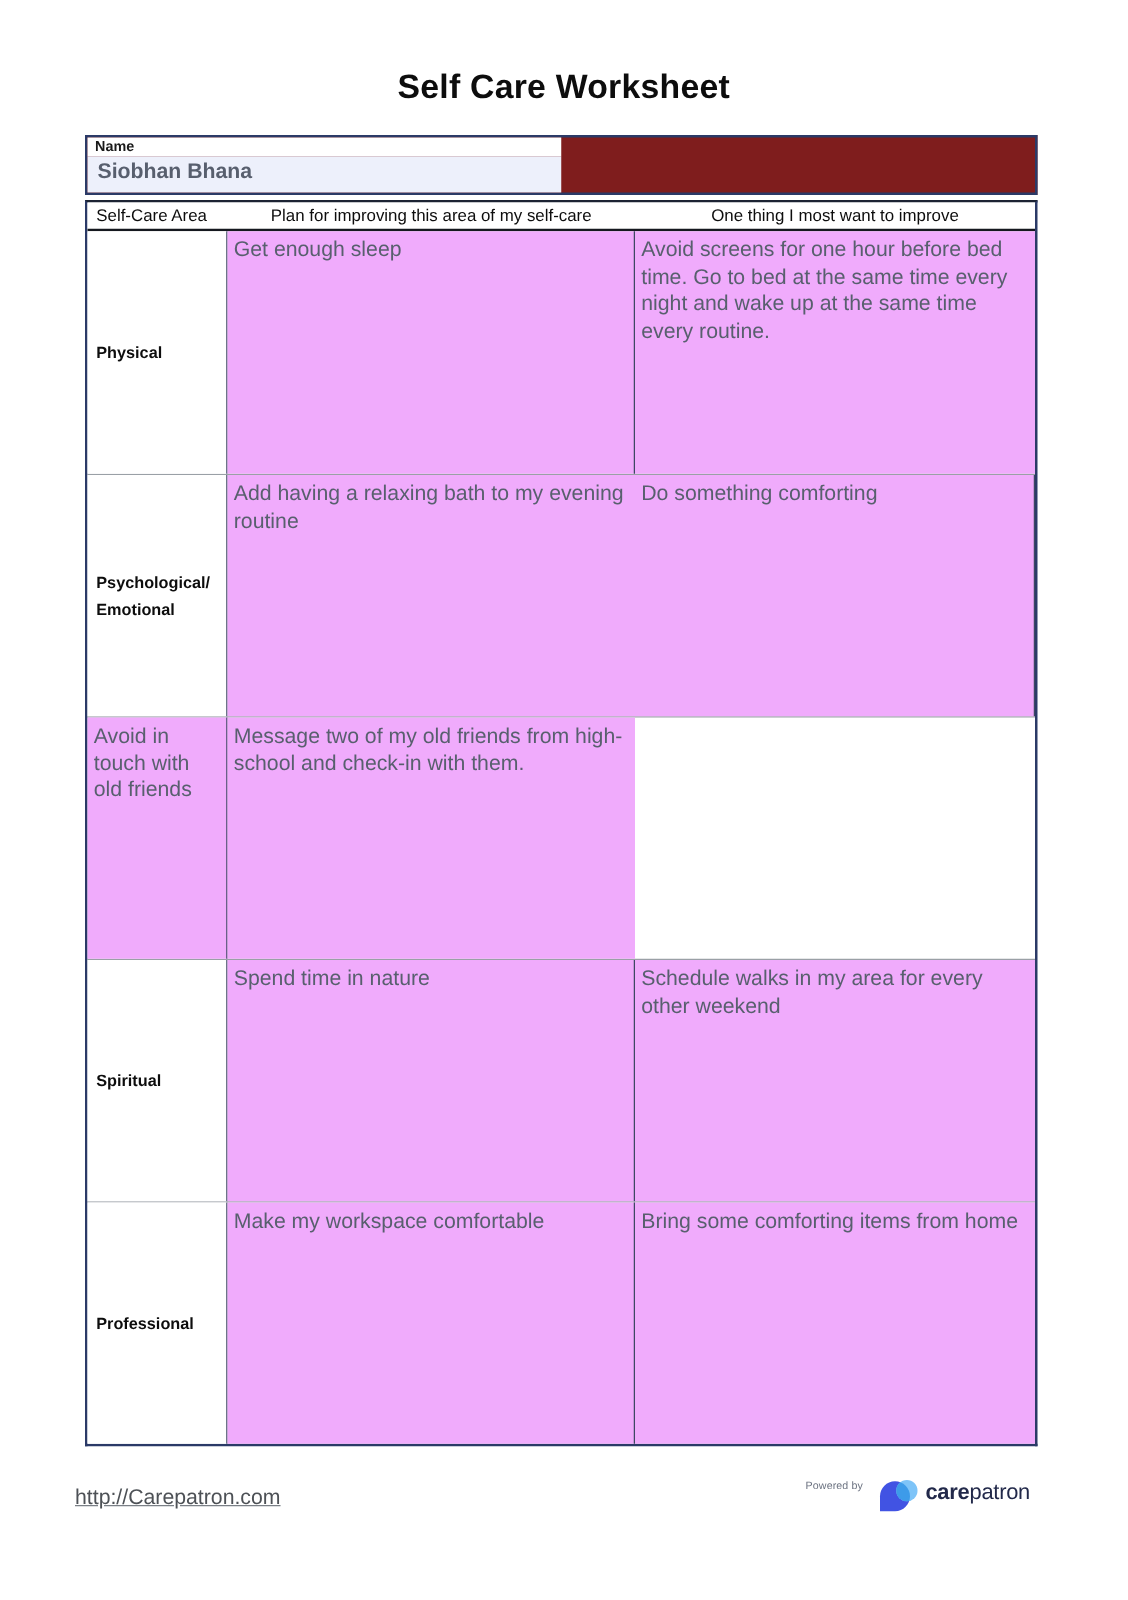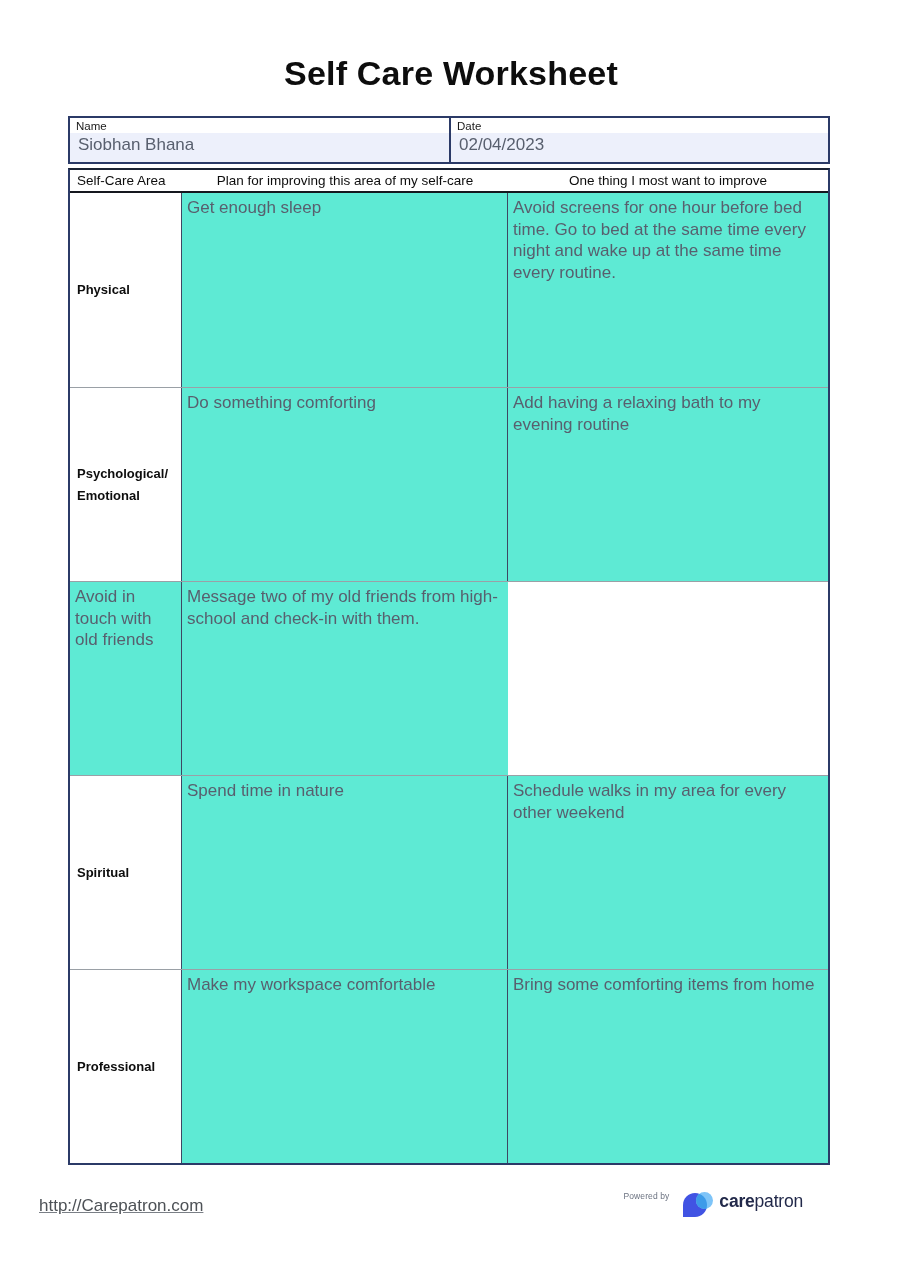--- a/index.html
+++ b/index.html
@@ -9,35 +9,36 @@
     font-family: "Liberation Sans", sans-serif;
     color: #111111;
     position: relative;
     overflow: hidden;
   }
   .page { width: 902px; height: 1280px; background: #ffffff; }
 
   .doc-title {
     margin-top: 54px;
     text-align: center;
-    font-size: 34px;
+    font-size: 27px;
     font-weight: 700;
     color: #0d0d0d;
     letter-spacing: 0.2px;
   }
 
   .content { width: 762px; margin: 23px auto 0 68px; }
 
   
   .nd-table {
     display: grid;
     grid-template-columns: 1fr 1fr;
     border: 2px solid #2b3a67;
     height: 48px;
     background: #7f1d1d;
+    font-weight: bold;
   }
   .nd-cell { display: flex; flex-direction: column; }
   .nd-cell.date { border-left: 2px solid #2b3a67; }
   .nd-label {
     font-size: 11.5px;
     color: #1a1a1a;
     padding: 2px 6px 1px 6px;
     background: #ffffff;
   }
   .nd-value {
@@ -82,32 +83,32 @@
     align-items: center;
     padding-left: 7px;
     padding-right: 0;
     font-size: 13px;
     font-weight: 700;
     color: #0d0d0d;
     line-height: 22px;
     word-break: break-word;
   }
   .cell-input {
-    background: #5eead4;
+    background: #f0abfc;
     font-size: 17px;
     color: #585f6e;
     line-height: 21.5px;
     padding: 4px 6px 4px 5px;
   }
   .cell-improve { border-right: 1px solid #3e4763; }
 
   
   .footer {
     width: 764px;
-    margin: 26px auto 0 39px;
+    margin: 26px auto 0 60px;
     display: flex;
     justify-content: space-between;
     align-items: center;
   }
   .site-link {
     font-size: 17px;
     color: #4d5156;
     text-decoration: underline;
     text-decoration-color: #7a7f86;
     cursor: pointer;
@@ -125,44 +126,40 @@
 
   <div class="doc-title">Self Care Worksheet</div>
 
   <div class="content">
 
     <div class="nd-table">
       <div class="nd-cell">
         <div class="nd-label">Name</div>
         <div class="nd-value">Siobhan Bhana</div>
       </div>
-      <div class="nd-cell date">
-        <div class="nd-label">Date</div>
-        <div class="nd-value">02/04/2023</div>
-      </div>
     </div>
 
     <div class="main-table">
 
       <div class="head-row">
         <div class="head-cell c1">Self-Care Area</div>
         <div class="head-cell c3">Plan for improving this area of my self-care</div>
         <div class="head-cell c2">One thing I most want to improve</div>
       </div>
 
       <div class="t-row">
         <div class="cell-area">Physical</div>
         <div class="cell-input cell-improve">Get enough sleep</div>
         <div class="cell-input">Avoid screens for one hour before bed time. Go to bed at the same time every night and wake up at the same time every routine.</div>
       </div>
 
       <div class="t-row">
         <div class="cell-area">Psychological/ Emotional</div>
+        <div class="cell-input">Add having a relaxing bath to my evening routine</div>
         <div class="cell-input cell-improve">Do something comforting</div>
-        <div class="cell-input">Add having a relaxing bath to my evening routine</div>
       </div>
 
       <div class="t-row">
         <div class="cell-input cell-improve">Avoid in touch with old friends</div>
         <div class="cell-input">Message two of my old friends from high-school and check-in with them.</div>
       </div>
 
       <div class="t-row">
         <div class="cell-area">Spiritual</div>
         <div class="cell-input cell-improve">Spend time in nature</div>

